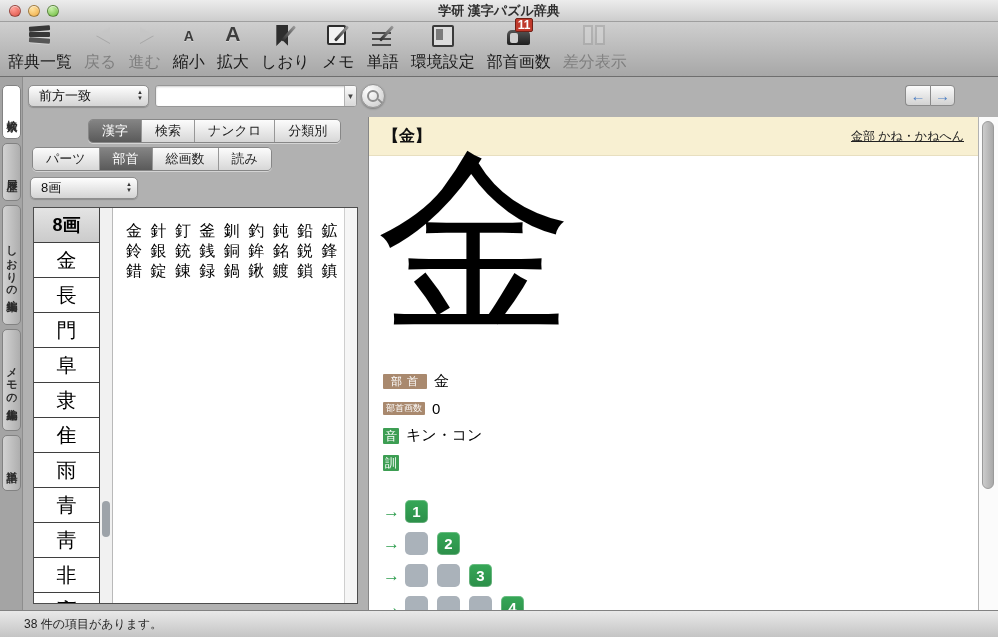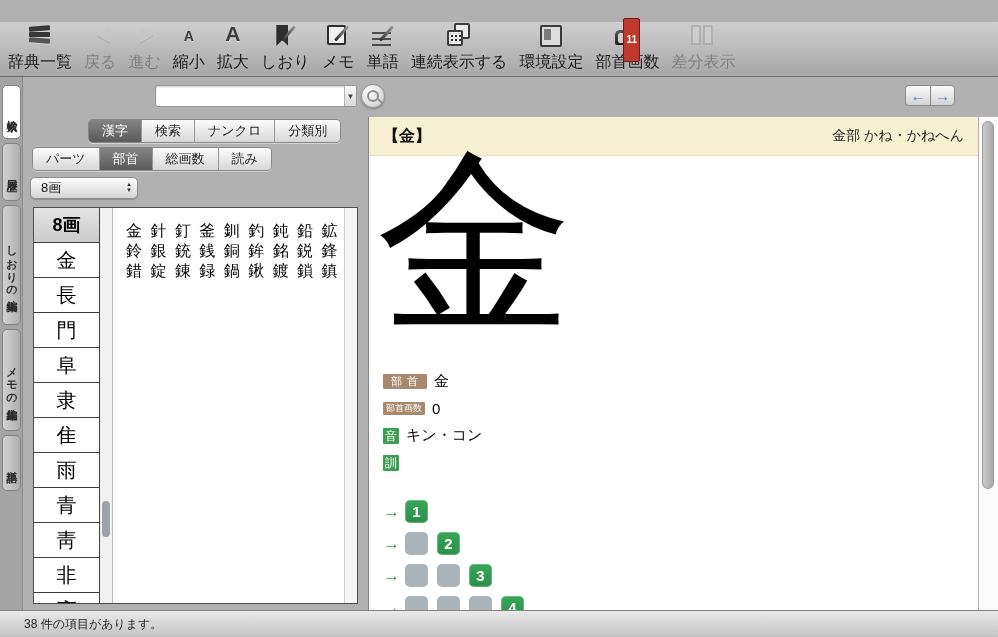--- a/index.html
+++ b/index.html
@@ -36,21 +36,21 @@
   .pad{position:absolute;left:4px;top:4px;width:19px;height:20px;background:#f2f2f2;border:2px solid #2d2d2d;border-radius:2px;box-sizing:border-box;}
   .lines{position:absolute;left:4px;top:11px;width:19px;height:2px;background:#4c4c4c;box-shadow:0 6px #4c4c4c,0 12px #4c4c4c;}
   .pg{position:absolute;width:16px;height:16px;border:2px solid #3c3c3c;background:#ececec;border-radius:2px;box-sizing:border-box;}
   .pg2{left:10px;top:2px;}
   .pg1{left:3px;top:9px;}
   .pg1::after{content:"";position:absolute;left:2px;bottom:3px;width:2px;height:2px;background:#333;box-shadow:4px 0 #333,8px 0 #333,0 -4px #333,4px -4px #333,8px -4px #333;}
   .prefwin{position:absolute;left:4px;top:4px;width:22px;height:22px;border:2px solid #3a3a3a;background:#dcdcdc;border-radius:2px;box-sizing:border-box;}
   .prefwin::after{content:"";position:absolute;left:2px;top:2px;width:7px;height:11px;background:#7b7b7b;}
   .mbox{position:absolute;left:3px;top:9px;width:23px;height:15px;background:linear-gradient(#565656,#1f1f1f);border-radius:5px 5px 2px 2px;}
   .mbox::after{content:"";position:absolute;left:3px;top:3px;width:8px;height:10px;background:#cfcfcf;border-radius:2px;}
-  .tb-badge{position:absolute;top:-3px;left:11px;background:var(--news-badge-red,#c0392b);color:#fff;font-size:10px;font-weight:bold;line-height:10px;padding:16px 2px;border-radius:2px;border:1px solid #6f1f16;}
+  .tb-badge{position:absolute;top:-3px;left:11px;background:var(--news-badge-red,#c0392b);color:#fff;font-size:12px;font-weight:bold;line-height:10px;padding:1px 2px;border-radius:2px;border:1px solid #6f1f16;}
   .dp{position:absolute;top:4px;width:10px;height:20px;border:2px solid #9c9c9c;background:#d6d6d6;box-sizing:border-box;}
   .dp1{left:3px;}
   .dp2{left:15px;}
 
   
   .content{position:absolute;left:0;top:77px;right:0;bottom:27px;background:#b1b1b1;overflow:hidden;}
 
   
   .side-strip{position:absolute;left:0;top:0;width:23px;height:100%;background:#a4a4a4;border-right:1px solid #8d8d8d;box-sizing:border-box;}
   .vtab{position:absolute;left:2px;width:19px;border:1px solid #828282;border-radius:5px;background:linear-gradient(90deg,#d2d2d2,#aeaeae);display:flex;align-items:center;justify-content:center;box-sizing:border-box;}
@@ -88,21 +88,21 @@
   .rad-scroll{position:absolute;left:66px;top:0;width:13px;height:100%;background:#f1f1f1;border-right:1px solid #b9b9b9;box-sizing:border-box;}
   .rad-thumb{position:absolute;left:2px;top:293px;width:8px;height:36px;background:#9da3a9;border-radius:4px;}
   .kanji-grid{position:absolute;left:79px;right:13px;top:0;bottom:0;padding:13px 4px 0 13px;}
   .krow{font-size:16px;line-height:20px;color:#000;letter-spacing:1px;word-spacing:2px;white-space:nowrap;}
   .grid-scroll{position:absolute;right:0;top:0;width:13px;height:100%;background:#f6f6f6;border-left:1px solid #cfcfcf;box-sizing:border-box;}
 
   
   .right-pane{position:absolute;left:368px;top:40px;width:610px;height:493px;background:#fff;border-left:1px solid #878787;box-sizing:border-box;overflow:hidden;}
   .pane-header{height:38px;background:var(--cream,#f8f0d2);display:flex;align-items:center;justify-content:space-between;padding:0 14px;border-bottom:1px solid #e8dfc0;}
   .ph-left{font-size:16px;font-weight:bold;color:#111;}
-  .ph-right{font-size:14px;color:#222;}
+  .ph-right{font-size:12px;color:#222;text-decoration:underline;}
   .bigchar{position:absolute;left:8px;top:26px;font-size:196px;line-height:1.02;color:#000;font-weight:500;}
   .info{position:absolute;left:14px;top:251px;}
   .info-row{display:flex;align-items:center;height:27px;}
   .badge{color:#fff;text-align:center;margin-right:7px;border-radius:1px;flex:none;}
   .badge.brown{background:var(--badge-brown,#a9896e);}
   .badge.green{background:var(--badge-green,#3d9e53);}
   .badge.wide{width:44px;height:15px;line-height:15px;font-size:11px;letter-spacing:1px;}
   .badge.tiny{width:42px;height:13px;line-height:13px;font-size:9px;}
   .badge.sq{width:16px;height:16px;line-height:16px;font-size:12px;}
   .info-val{font-size:15px;color:#000;}
@@ -119,20 +119,28 @@
 
   
   .statusbar{position:absolute;left:0;bottom:0;width:100%;height:27px;background:linear-gradient(#e9e9e9,#c4c4c4);border-top:1px solid #828282;box-sizing:border-box;}
   .status-text{position:absolute;left:24px;top:0;line-height:26px;font-size:12px;color:#1f1f1f;}
 </style>
 </head>
 <body>
 
 <div class="window">
 
+  <div class="titlebar">
+    <div class="traffic">
+      <span class="light red"></span>
+      <span class="light yellow"></span>
+      <span class="light green"></span>
+    </div>
+    <div class="title">学研 漢字パズル辞典</div>
+  </div>
 
   <div class="toolbar" id="toolbar">
       <div class="tb-item">
         <div class="tb-icon">
           <i class="bk bk1"></i>
           <i class="bk bk2"></i>
           <i class="bk bk3"></i>
         </div>
         <div class="tb-label">辞典一覧</div>
       </div>
@@ -176,27 +184,20 @@
       </div>
       <div class="tb-item">
         <div class="tb-icon">
           <i class="lines"></i>
           <i class="pen"></i>
         </div>
         <div class="tb-label">単語</div>
       </div>
       <div class="tb-item">
         <div class="tb-icon">
-          <i class="pg pg2"></i>
-          <i class="pg pg1"></i>
-        </div>
-        <div class="tb-label">連続表示する</div>
-      </div>
-      <div class="tb-item">
-        <div class="tb-icon">
           <i class="prefwin"></i>
         </div>
         <div class="tb-label">環境設定</div>
       </div>
       <div class="tb-item">
         <div class="tb-icon">
           <i class="mbox"></i>
           <span class="tb-badge">11</span>
         </div>
         <div class="tb-label">部首画数</div>
@@ -223,20 +224,27 @@
           <span>しおりの編集</span>
         </div>
         <div class="vtab" style="top: 252px; height: 102px;">
           <span>メモの編集</span>
         </div>
         <div class="vtab" style="top: 358px; height: 56px;">
           <span>単語</span>
         </div>
       </div>
 
+    <div class="popup" style="left:28px;top:8px;width:121px;">
+      <span>前方一致</span>
+      <span class="stepper">
+        <span>▲</span>
+          <span>▼</span>
+      </span>
+    </div>
 
     <div class="combo">
       <input value="" style="">
       <div class="combo-btn">
         <span>▼</span>
       </div>
     </div>
 
     <div class="mag-btn"><span></span></div>
 

